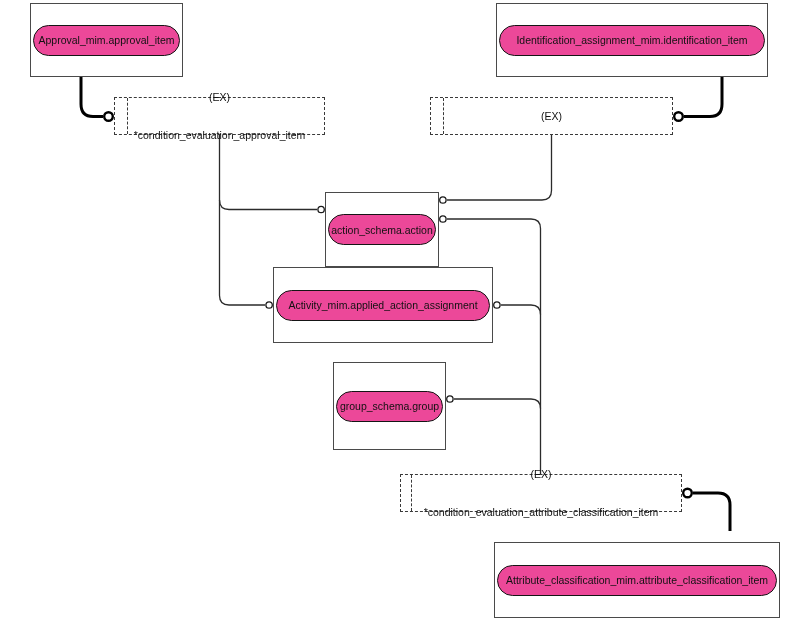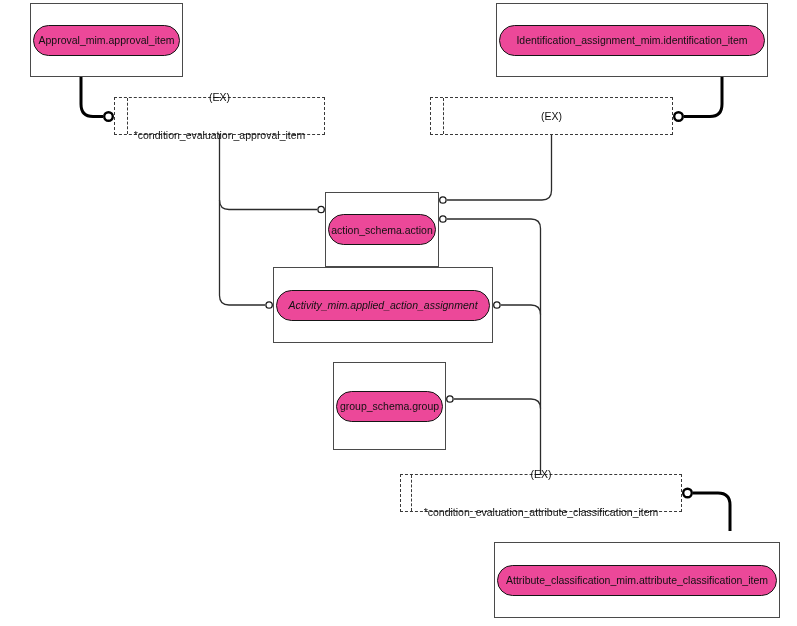--- a/index.html
+++ b/index.html
@@ -141,21 +141,21 @@
       <span class="entity-label">Identification_assignment_mim.identification_item</span>
     </div>
   </div>
 
   <div class="entity" style="left:325px; top:172px; width:114px; height:75px;margin-top:20px;">
     <div class="stadium">
       <span class="entity-label">action_schema.action</span>
     </div>
   </div>
 
-  <div class="entity" style="left:273px; top:267px; width:220px; height:76px;font-style:italic;">
+  <div class="entity" style="left:273px; top:267px; width:220px; height:76px;">
     <div class="stadium">
       <span class="entity-label">Activity_mim.applied_action_assignment</span>
     </div>
   </div>
 
   <div class="entity" style="left:333px; top:362px; width:113px; height:88px;">
     <div class="stadium">
       <span class="entity-label">group_schema.group</span>
     </div>
   </div>

